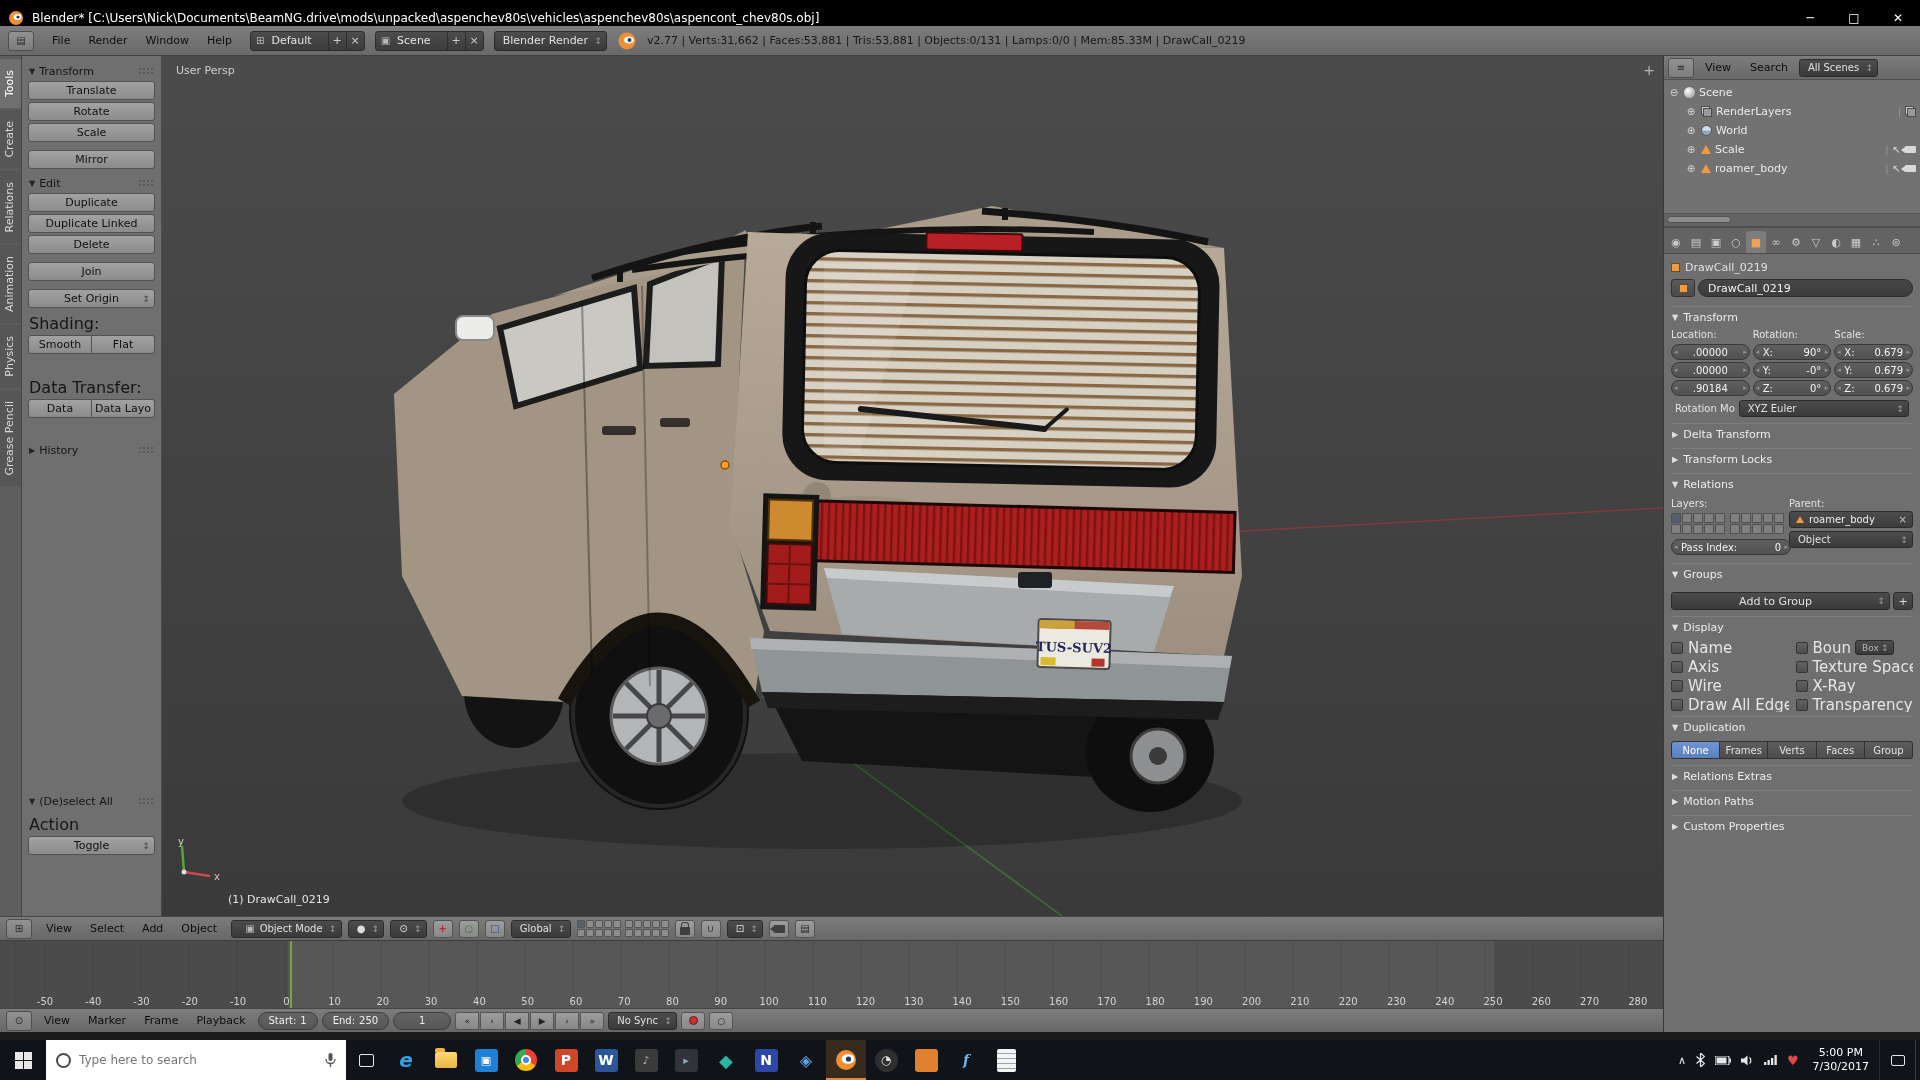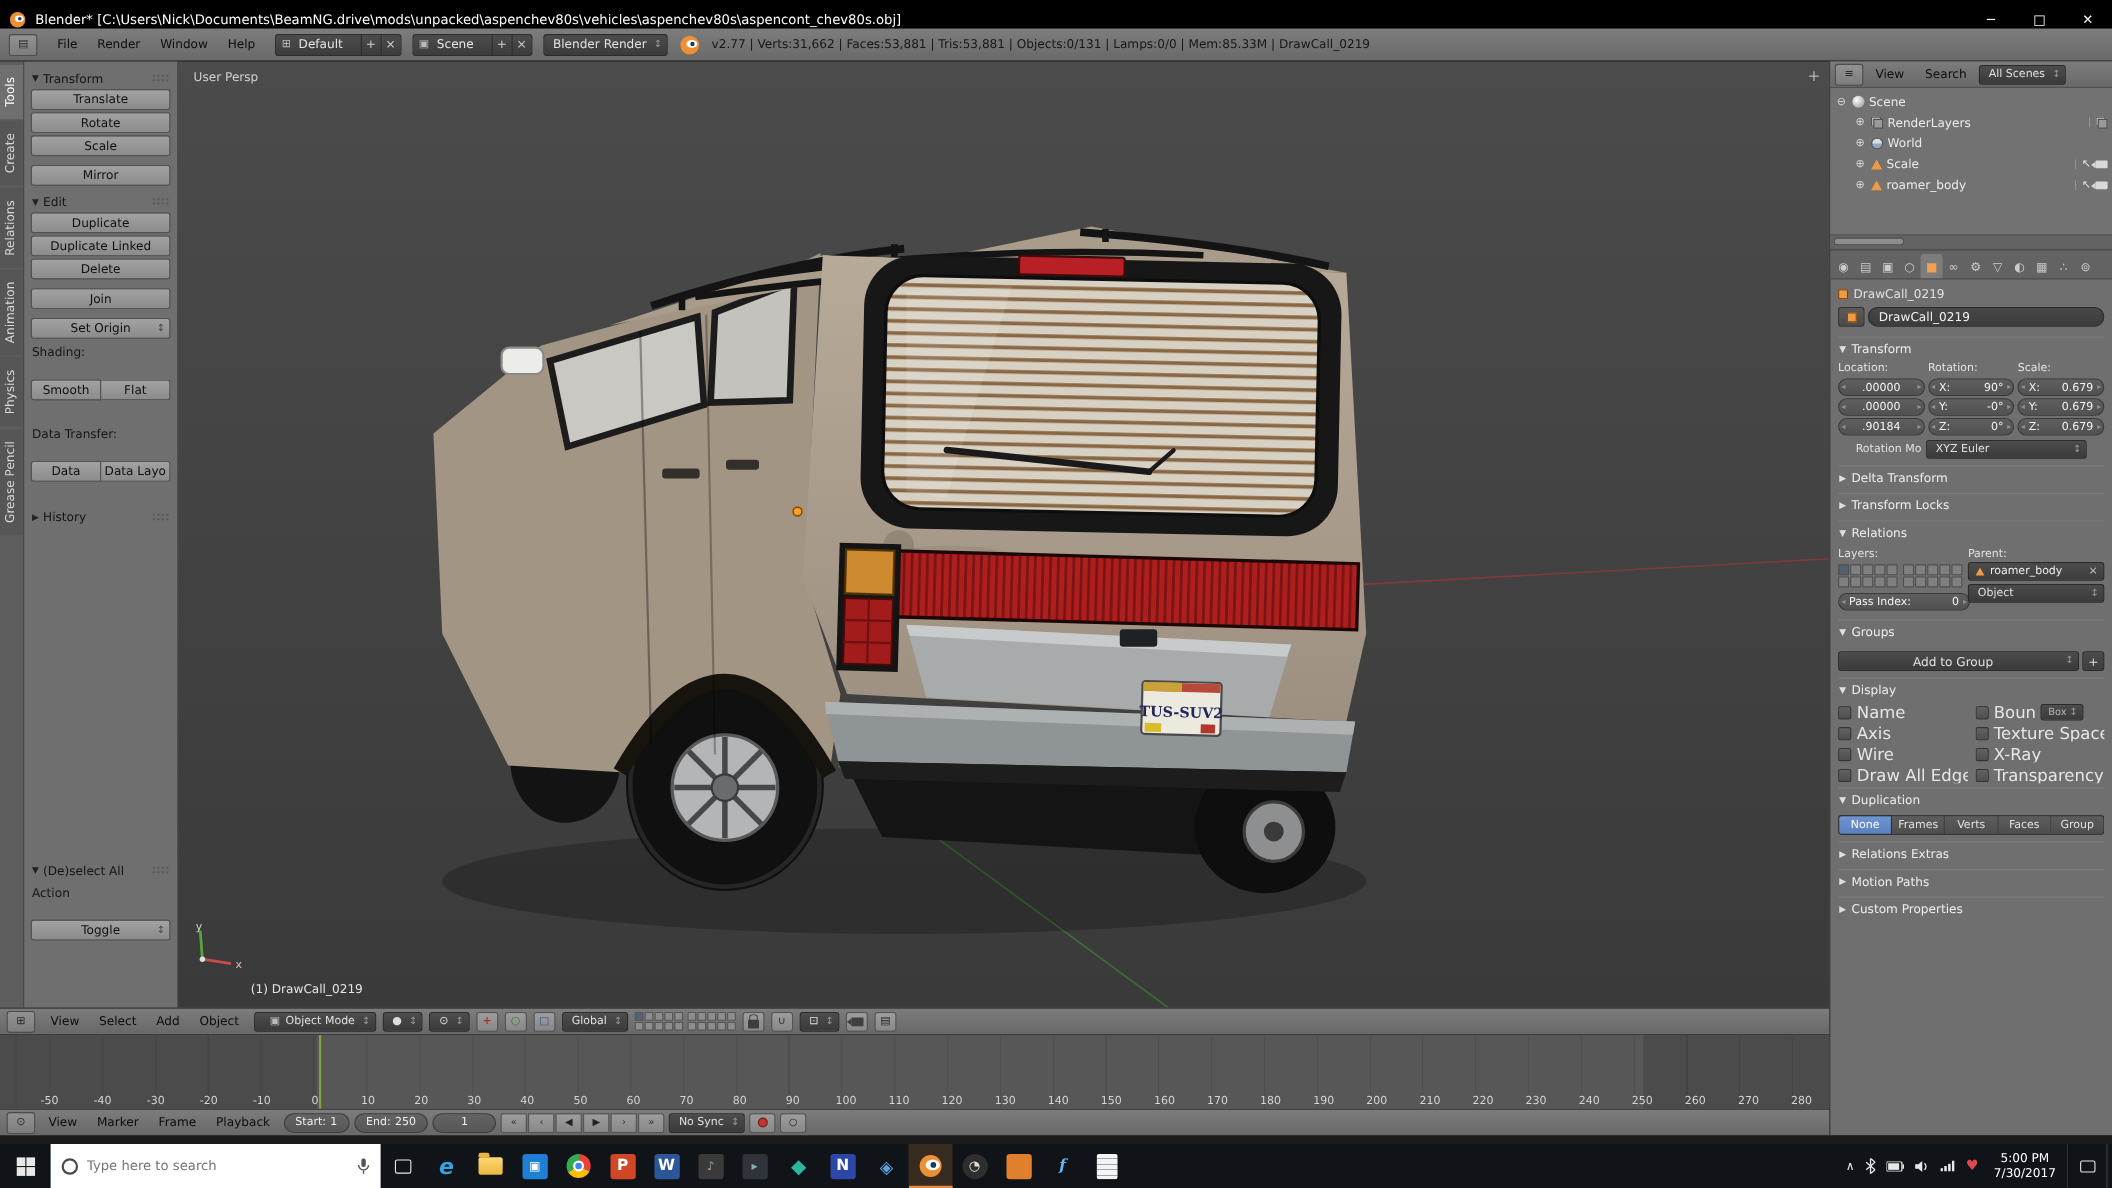--- a/index.html
+++ b/index.html
@@ -35,21 +35,21 @@
 .toolshelf{width:140px;background:#6f6f6f;border-right:1px solid #4b4b4b;padding:3px 6px;display:flex;flex-direction:column;overflow:hidden}
 .panel-hdr{display:flex;align-items:center;gap:4px;color:#141414;font-size:11px;padding:4px 1px 3px;margin-top:2px}
 .panel-hdr .tri{font-size:8px;color:#222}
 .grip{margin-left:auto;width:16px;height:9px;background:radial-gradient(circle,#575757 1px,transparent 1.2px);background-size:4px 4px;opacity:.9}
 .tbtn{height:19px;background:linear-gradient(#a2a2a2,#8b8b8b);border:1px solid #525252;border-radius:3px;color:#101010;display:flex;align-items:center;justify-content:center;font-size:11px;margin-bottom:2px;position:relative;white-space:nowrap;overflow:hidden}
 .tbtn.has-arrows::after{content:"↕";position:absolute;right:4px;color:#444;font-size:9px}
 .btn-row{display:flex;margin-bottom:20px}
 .btn-row .tbtn{flex:1;margin-bottom:0;border-radius:0}
 .btn-row .tbtn:first-child{border-radius:3px 0 0 3px}
 .btn-row .tbtn:last-child{border-radius:0 3px 3px 0;border-left:none}
-.shelf-label{color:#161616;font-size:11px;padding:4px 1px 18px}
+.shelf-label{color:#161616;font-size:16px;padding:4px 1px 2px}
 .shelf-gap{height:6px}
 .deselect-block{margin-top:auto;margin-bottom:56px}
 
 
 .viewport{flex:1;position:relative;overflow:hidden}
 .vp-svg{position:absolute;inset:0;width:100%;height:100%}
 .vp-label-top{position:absolute;top:8px;left:14px;color:#cfcfcf;font-size:11px}
 .vp-label-bottom{position:absolute;bottom:10px;left:66px;color:#e4e4e4;font-size:11px}
 .vp-plus{position:absolute;top:6px;right:8px;color:#b5b5b5;font-size:14px}
 .vp-gizmo{position:absolute;bottom:26px;left:8px}
@@ -121,21 +121,21 @@
 .namefield{flex:1;height:18px;background:linear-gradient(#474747,#3c3c3c);border:1px solid #2b2b2b;border-radius:9px;color:#f2f2f2;display:flex;align-items:center;padding:0 9px;font-size:11px}
 .phdr{display:flex;align-items:center;gap:5px;padding:4px 1px 3px;border-top:1px solid #7d7d7d;color:#ededed;font-size:11px;margin-top:4px}
 .phdr .tri{font-size:8px;color:#e0e0e0}
 .tlabel{color:#e2e2e2;font-size:10px;padding:2px 0;white-space:nowrap;overflow:hidden}
 .tgrid{display:flex;gap:3px}
 .tcol{flex:1;display:flex;flex-direction:column;gap:2px;min-width:0}
 .field{height:16px;background:linear-gradient(#5f5f5f,#515151);border:1px solid #393939;border-radius:8px;color:#f4f4f4;font-size:10px;display:flex;align-items:center;justify-content:center;padding:0 9px;position:relative;white-space:nowrap}
 .field::before{content:"◂";position:absolute;left:2px;font-size:7px;color:rgba(255,255,255,.35)}
 .field::after{content:"▸";position:absolute;right:2px;font-size:7px;color:rgba(255,255,255,.35)}
 .field.split{justify-content:space-between}
-.rmrow{display:flex;align-items:center;gap:4px;margin:4px 16px 2px}
+.rmrow{display:flex;align-items:center;gap:4px;margin:4px 4px 2px}
 .rmrow .dd{flex:1;height:17px;font-size:10px}
 .relrow{display:flex;gap:6px;margin:2px 0}
 .rel-l{width:112px}
 .rel-r{flex:1;min-width:0}
 .layerwrap{display:flex;gap:5px;margin-top:2px}
 .lgridP{display:grid;grid-template-columns:repeat(5,10px);grid-auto-rows:10px;gap:1px}
 .lgcP{background:#808080;border:1px solid #505050;border-radius:1px}
 .lgcP.active{background:#55606d}
 .parentfield{display:flex;align-items:center;gap:4px;height:17px;background:linear-gradient(#4c4c4c,#3d3d3d);border:1px solid #2b2b2b;border-radius:3px;padding:0 5px;color:#eee;font-size:10px;margin-bottom:3px}
 .pf-x{margin-left:auto;color:#c3c3c3}

